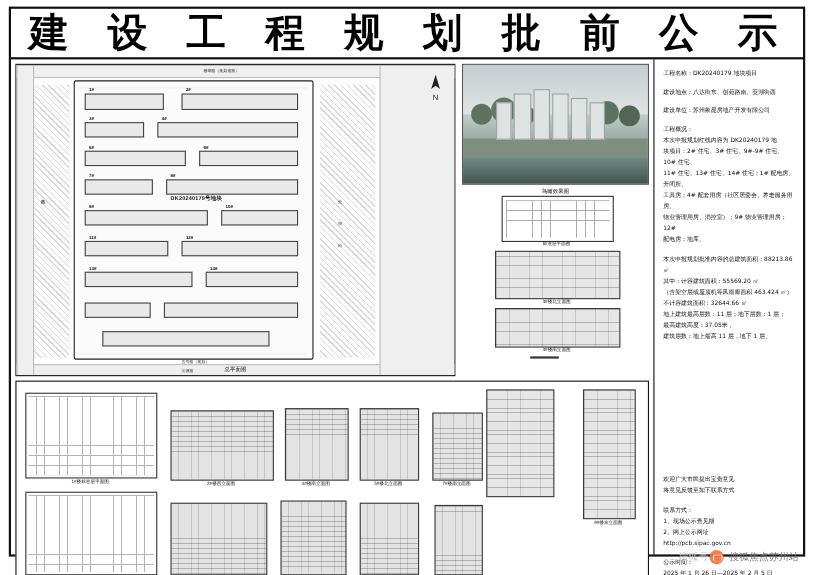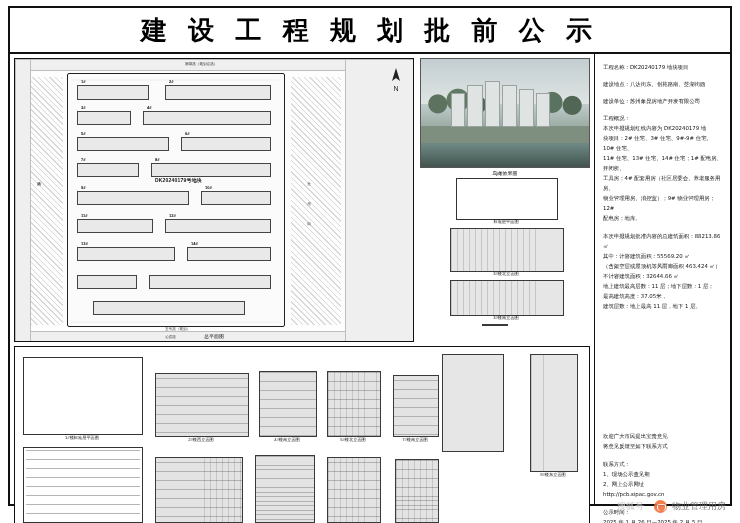--- a/index.html
+++ b/index.html
@@ -16,22 +16,22 @@
     box-sizing:border-box;
     background:#fff;
   }
   .title-bar{
     position:absolute;left:0;top:0;width:100%;height:46px;
     border-bottom:2px solid #111;
     box-sizing:border-box;
     display:flex;align-items:center;justify-content:center;
   }
   .title-text{
-    font-family:Liberation Sans, sans-serif;
-    font-size:26px;font-weight:bold;letter-spacing:7px;
+    font-family:Liberation Mono, monospace;
+    font-size:36px;font-weight:bold;letter-spacing:7px;
     color:#000;white-space:nowrap;
   }
   .body-area{
     position:absolute;left:0;top:46px;right:0;bottom:0;
   }
   
   .siteplan{
     position:absolute;left:4px;top:4px;width:400px;height:284px;
     border:1px solid #111;box-sizing:border-box;
     background:#fdfdfd;
@@ -360,14 +360,14 @@
         <div>2025 年 1 月 26 日—2025 年 2 月 5 日</div>
       </div>
     </div>
 
   </div>
 </div>
 
 <div class="wm-ghost">搜狐号</div>
 <div class="wm">
   <div class="wm-logo"></div>
-  <div class="wm-text">物业管理用房</div>
+  <div class="wm-text">搜狐焦点苏州站</div>
 </div>
 
 </body></html>

